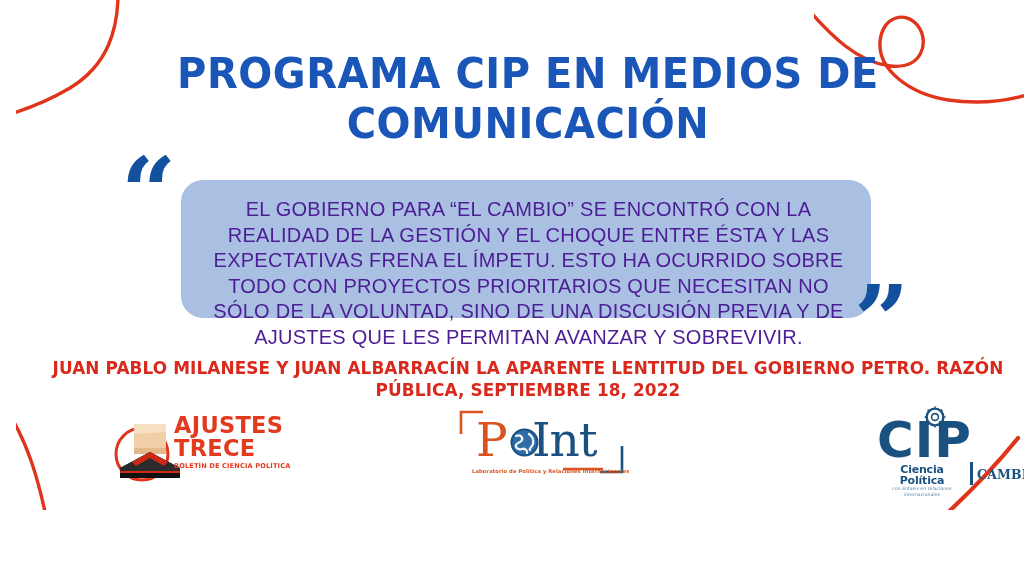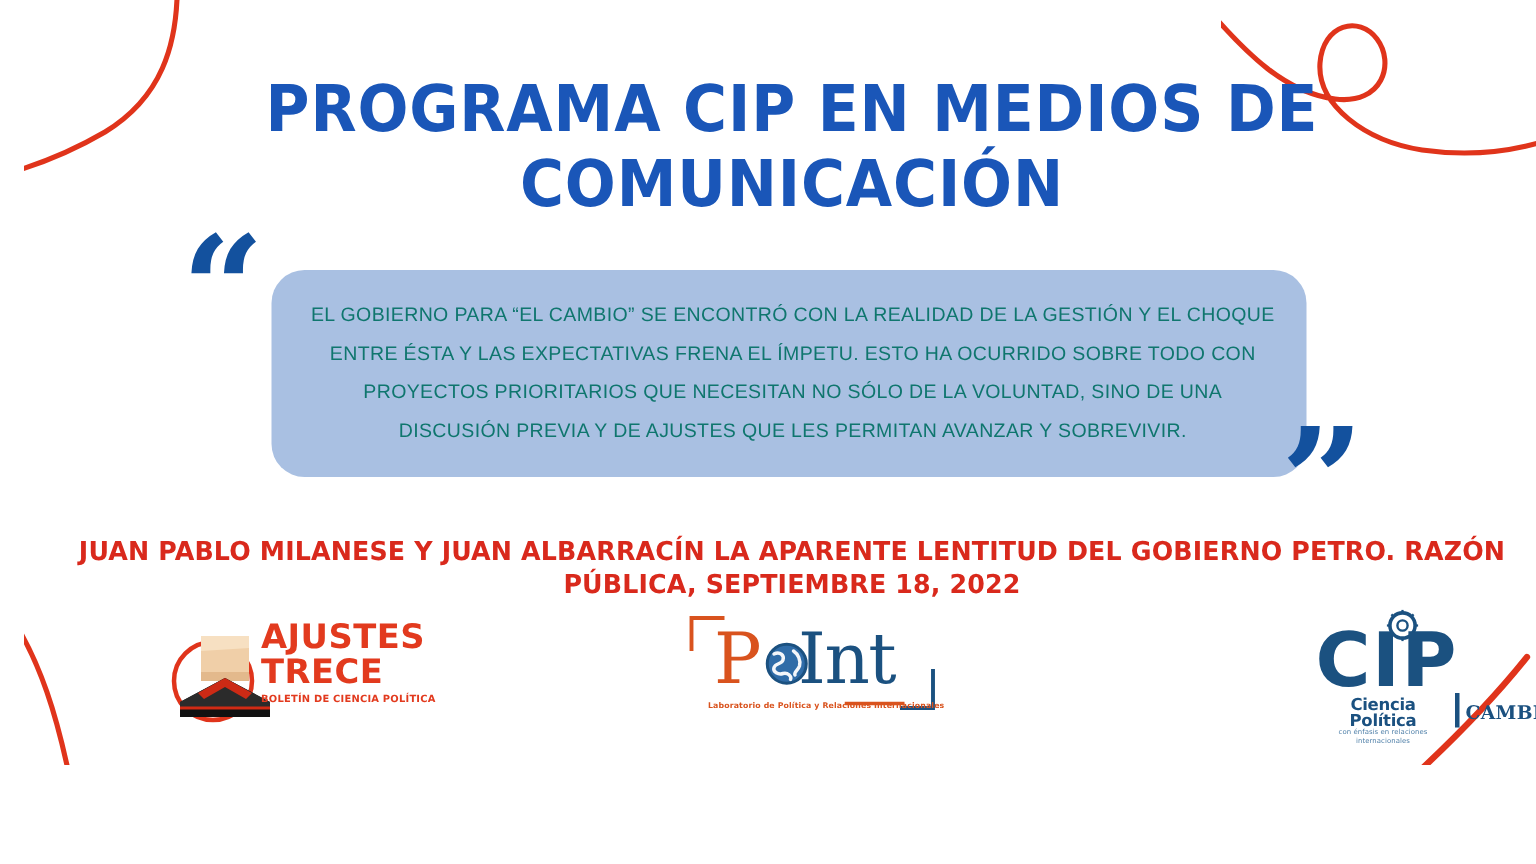--- a/index.html
+++ b/index.html
@@ -56,23 +56,23 @@
     height: 138px;
     background: #a9c0e2;
     border-radius: 22px;
   }
   #quote-text {
     position: absolute;
     left: 190px;
     top: 197px;
     width: 645px;
     text-align: center;
-    color: #0f766e;
+    color: #4c1d95;
     font-family: "Liberation Sans", sans-serif;
-    font-size: 13px;
+    font-size: 20px;
     line-height: 25.6px;
     letter-spacing: 0.25px;
     text-transform: uppercase;
   }
   #quote-open, #quote-close {
     position: absolute;
     color: #13519e;
     font-family: "DejaVu Serif", serif;
     font-weight: bold;
     font-size: 96px;

